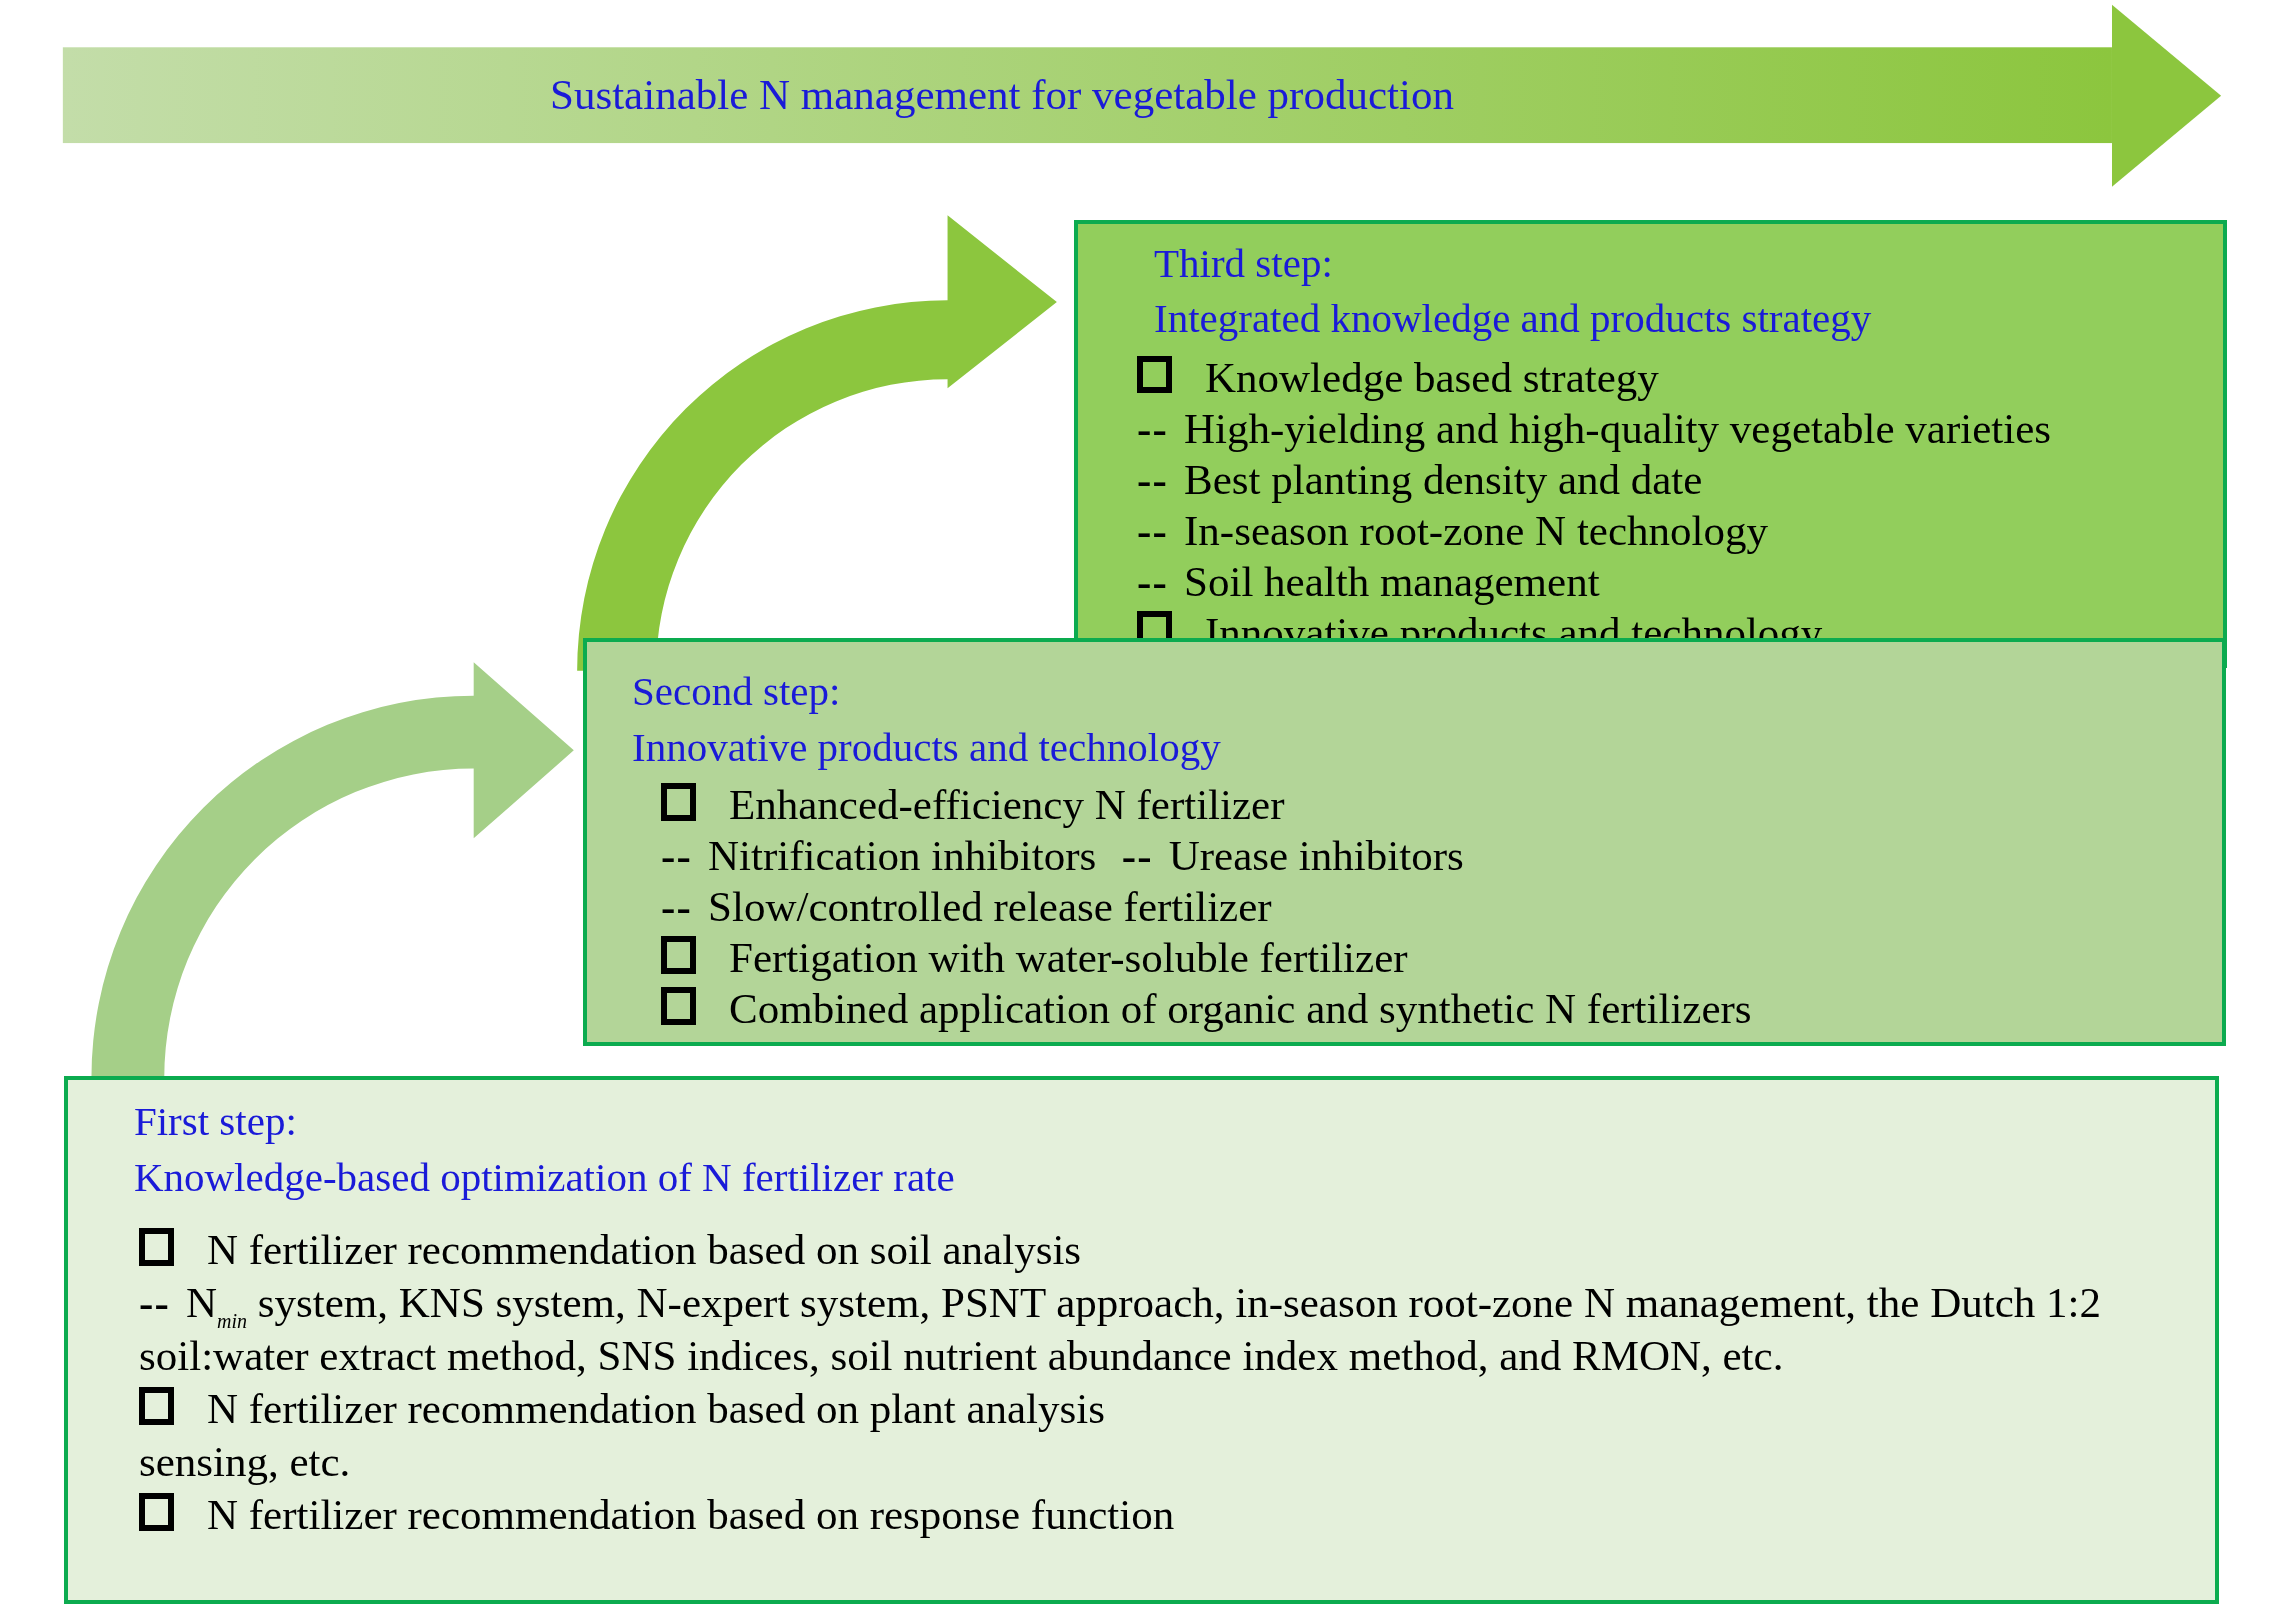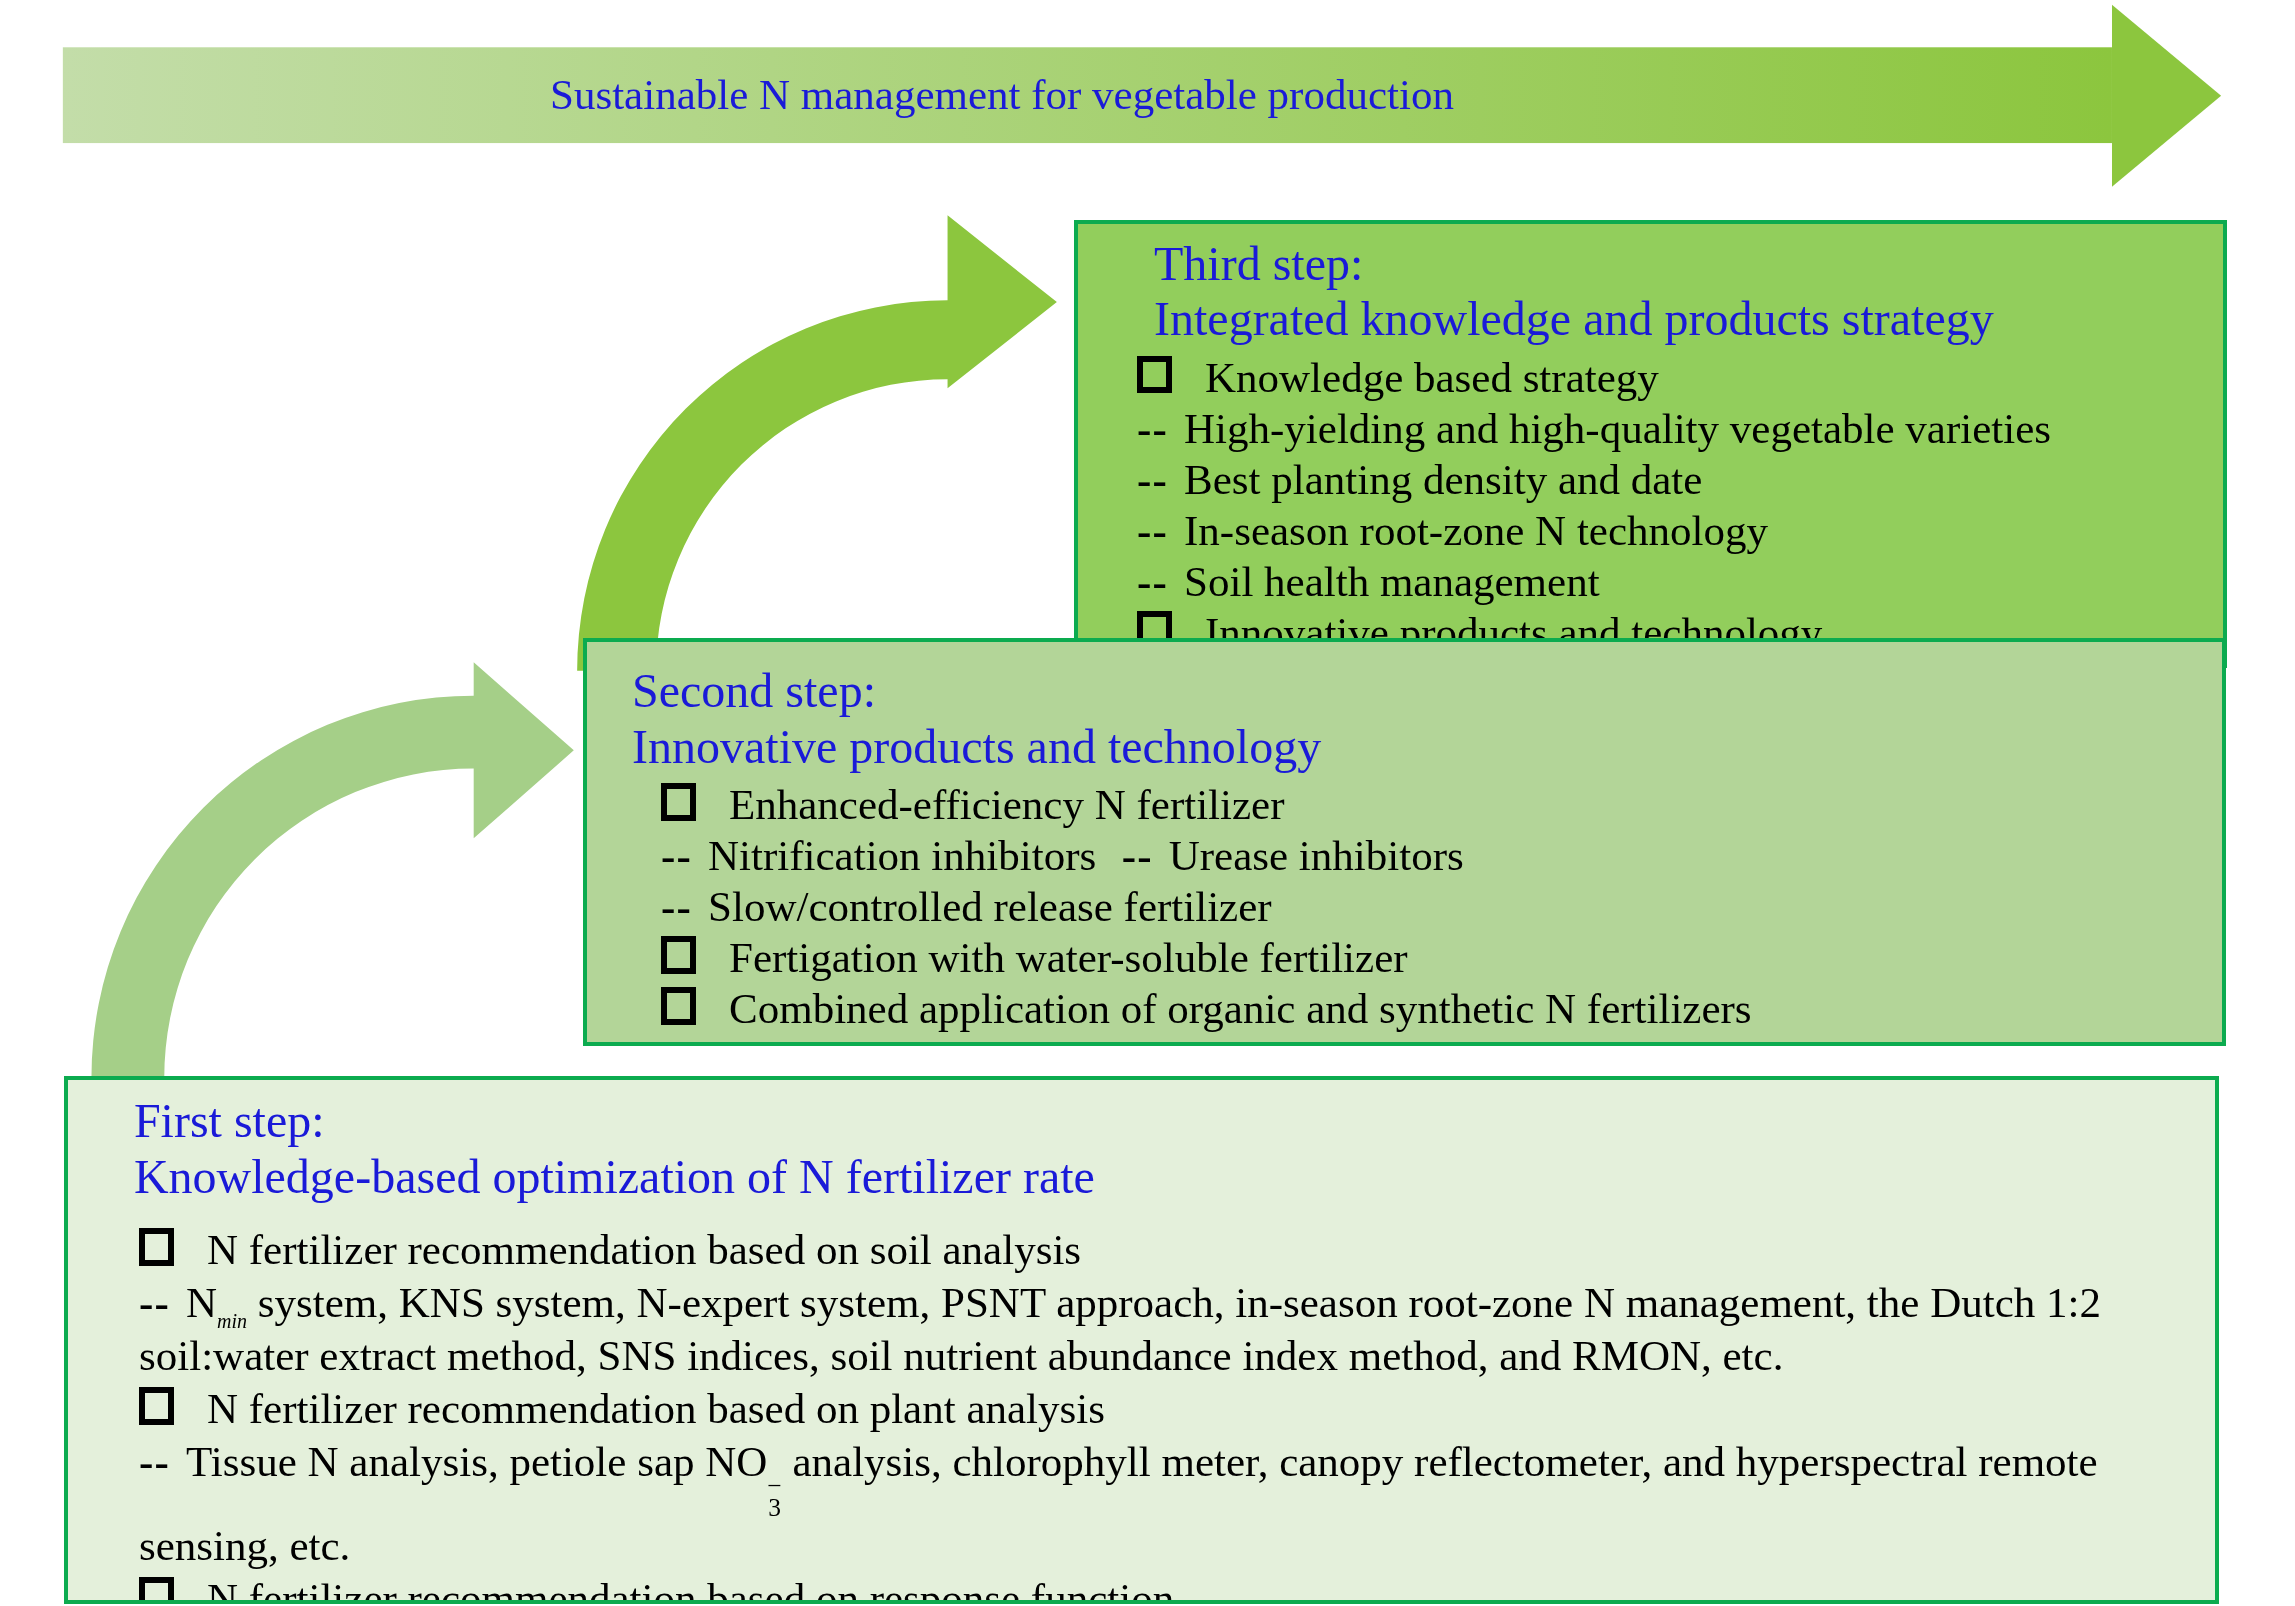--- a/index.html
+++ b/index.html
@@ -16,21 +16,21 @@
   .top-arrow-label{
     position:absolute;left:550px;top:66px;font-size:43px;line-height:58px;
     color:#1a1ad8;white-space:nowrap;
   }
   .box{
     position:absolute;box-sizing:border-box;border:4.9px solid #0cab4f;overflow:hidden;
   }
   .b3{left:1074px;top:220px;width:1153px;height:448px;background:#92ce5c;padding:12px 18px 0 49px;}
   .b2{left:583px;top:638px;width:1643px;height:408px;background:#b3d598;padding:20.6px 18px 0 36px;}
   .b1{left:64px;top:1076px;width:2155px;height:528px;background:#e4f0db;padding:13.4px 18px 0 61px;}
-  .title{color:#1a1ad8;font-size:48px;white-space:nowrap;}
+  .title{color:#1a1ad8;font-size:41px;white-space:nowrap;}
   .b3 .title{line-height:55px;margin-left:27px;}
   .b2 .title{line-height:56px;margin-left:9px;}
   .b1 .title{line-height:56px;margin-left:4.9px;}
   .gap3{height:6px;} .gap2{height:4.9px;} .gap1{height:18px;}
   .item{font-size:43px;white-space:nowrap;color:#000;margin-left:10px;}
   .b3 .item{line-height:51px;}
   .b2 .item{line-height:51px;padding-left:28px;}
   .b1 .item{line-height:53px;}
   .cb{
     display:inline-block;width:23px;height:25.5px;border:6px solid #000;
@@ -124,26 +124,20 @@
     <div class="item">
       <span class="dash">--</span><span>N</span><span class="subsm">min</span><span> system, KNS system, N-expert system, PSNT approach, in-season root-zone N management, the Dutch 1:2</span>
     </div>
     <div class="item">
       <span>soil:water extract method, SNS indices, soil nutrient abundance index method, and RMON, etc.</span>
     </div>
     <div class="item">
       <span class="cb"></span><span>N fertilizer recommendation based on plant analysis</span>
     </div>
     <div class="item">
-      <span class="dash">--</span><span>Tissue N analysis, petiole sap NO</span><span class="stk">
-          <span>−</span>
-          <span>3</span>
-        </span><span> analysis, chlorophyll meter, canopy reflectometer, and hyperspectral remote</span>
-    </div>
-    <div class="item">
       <span>sensing, etc.</span>
     </div>
     <div class="item">
       <span class="cb"></span><span>N fertilizer recommendation based on response function</span>
     </div>
   </div>
 
 </div>
 
 

